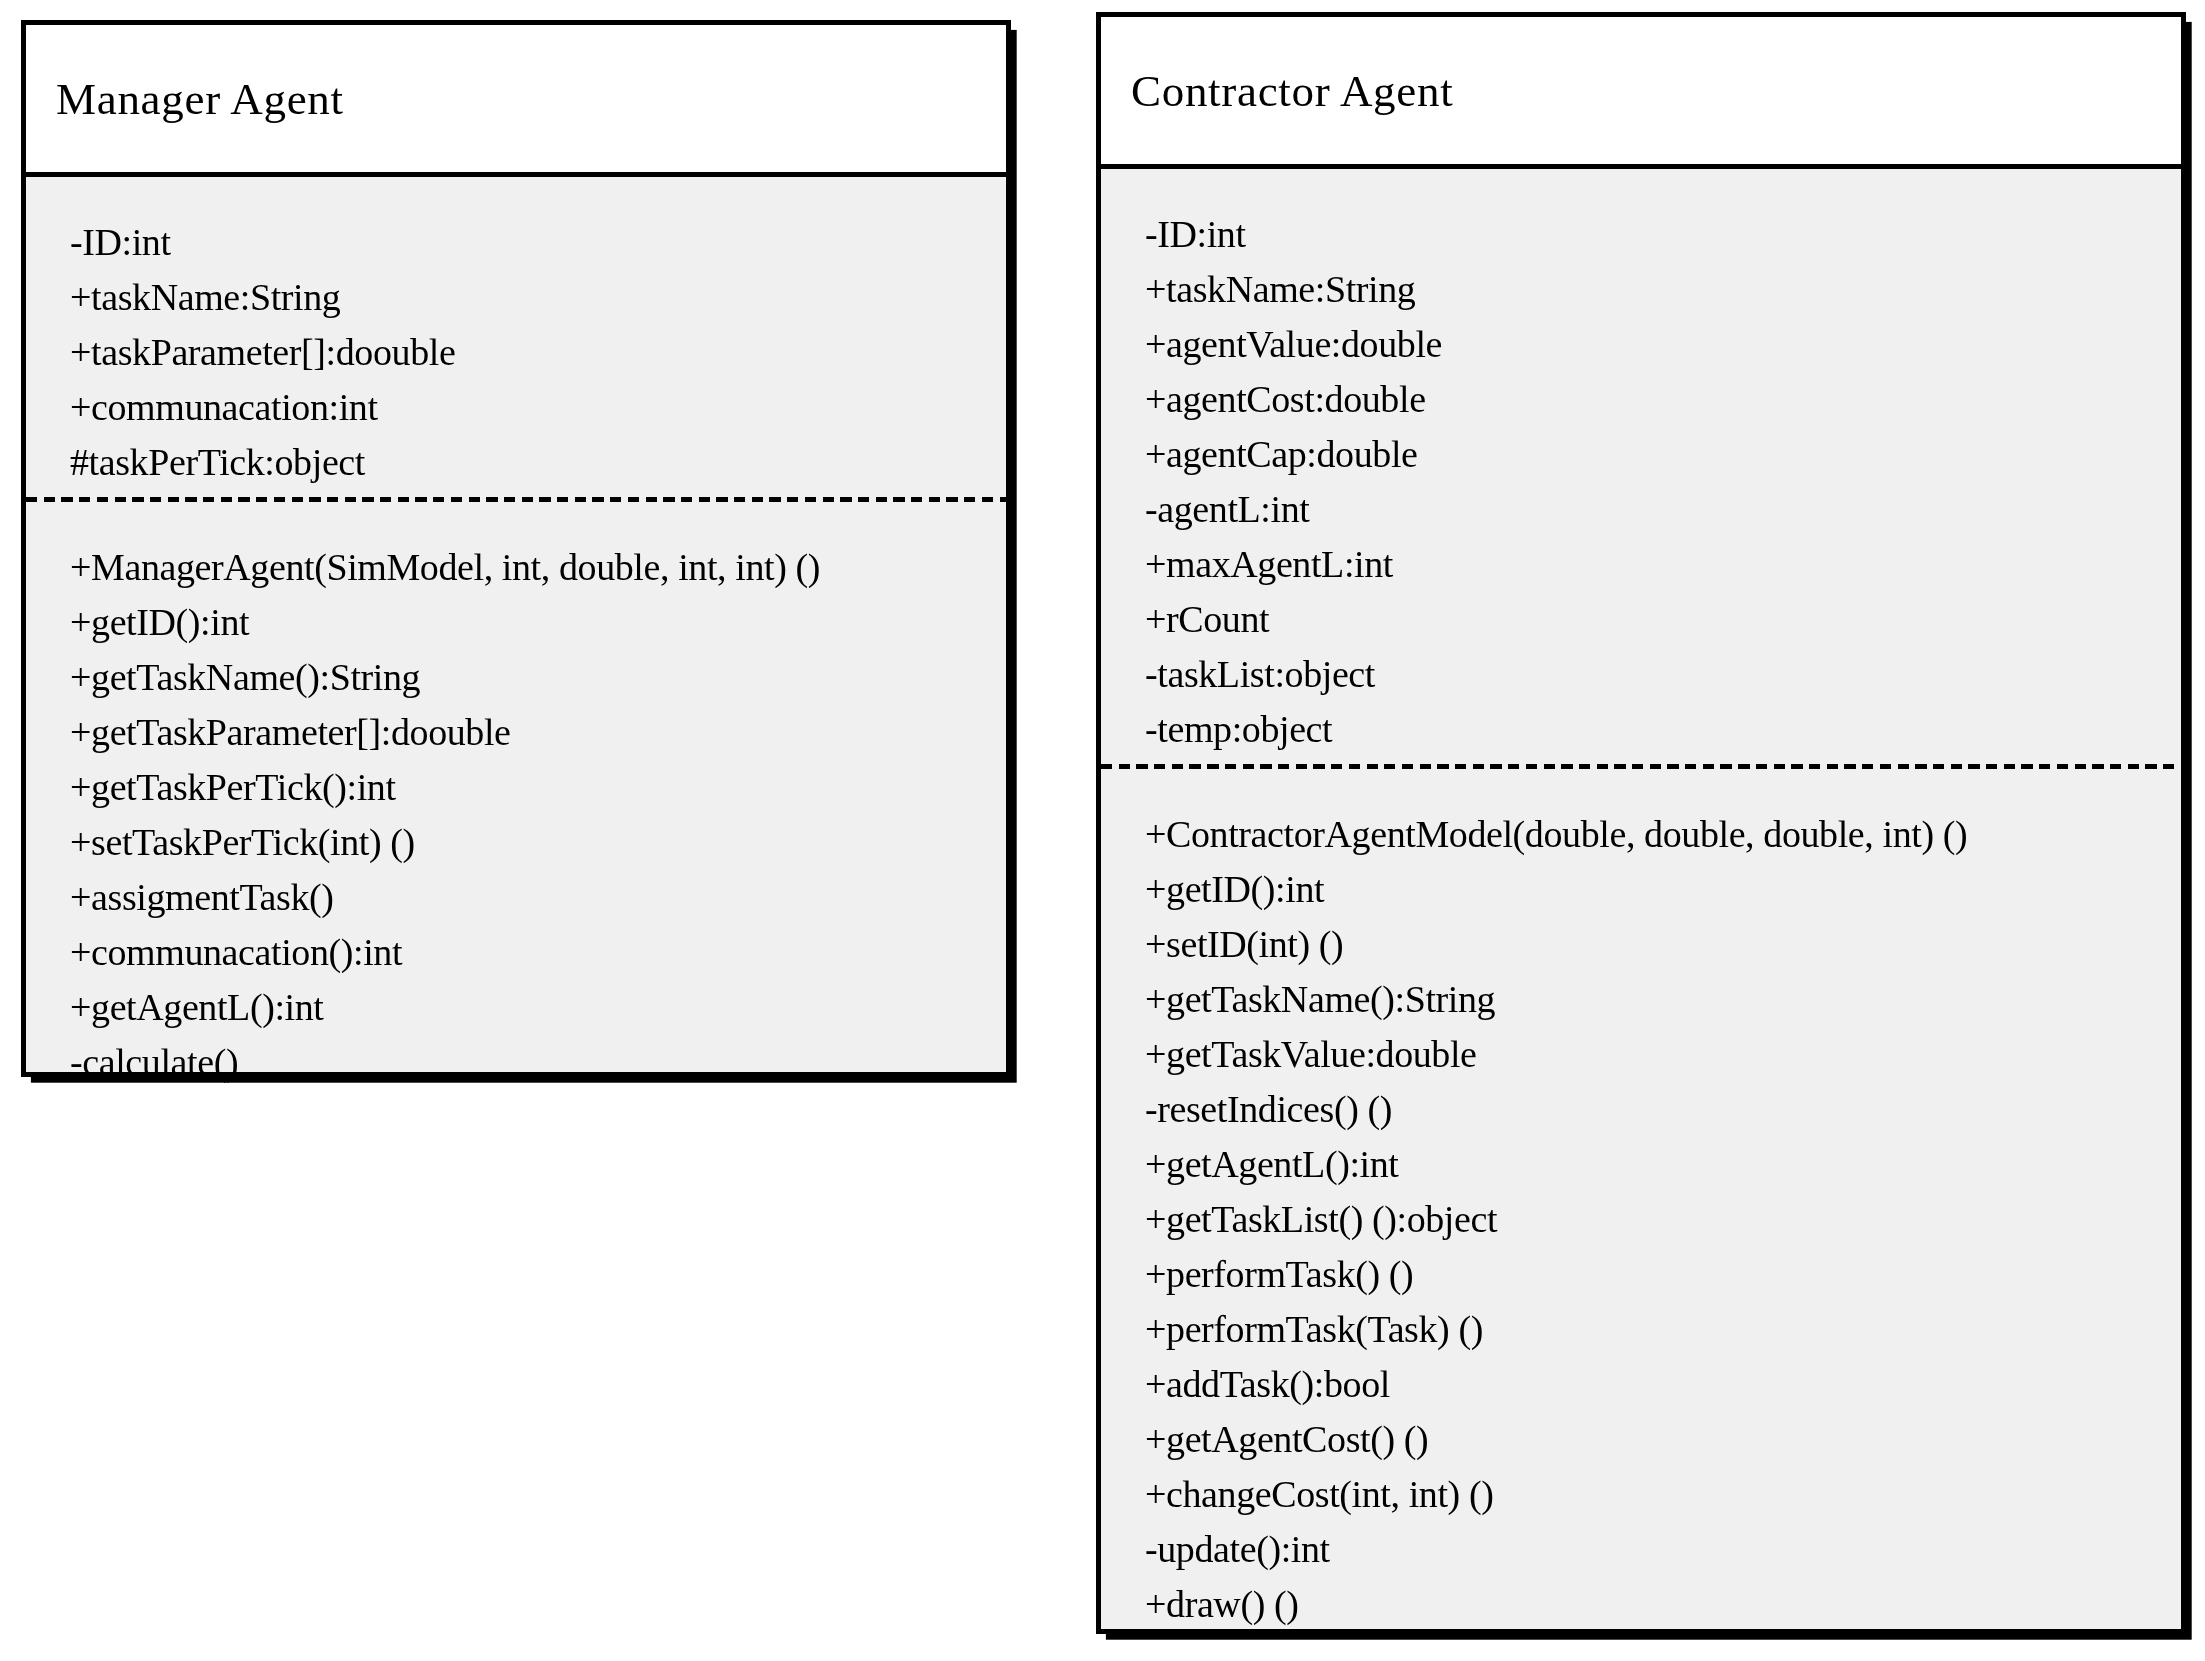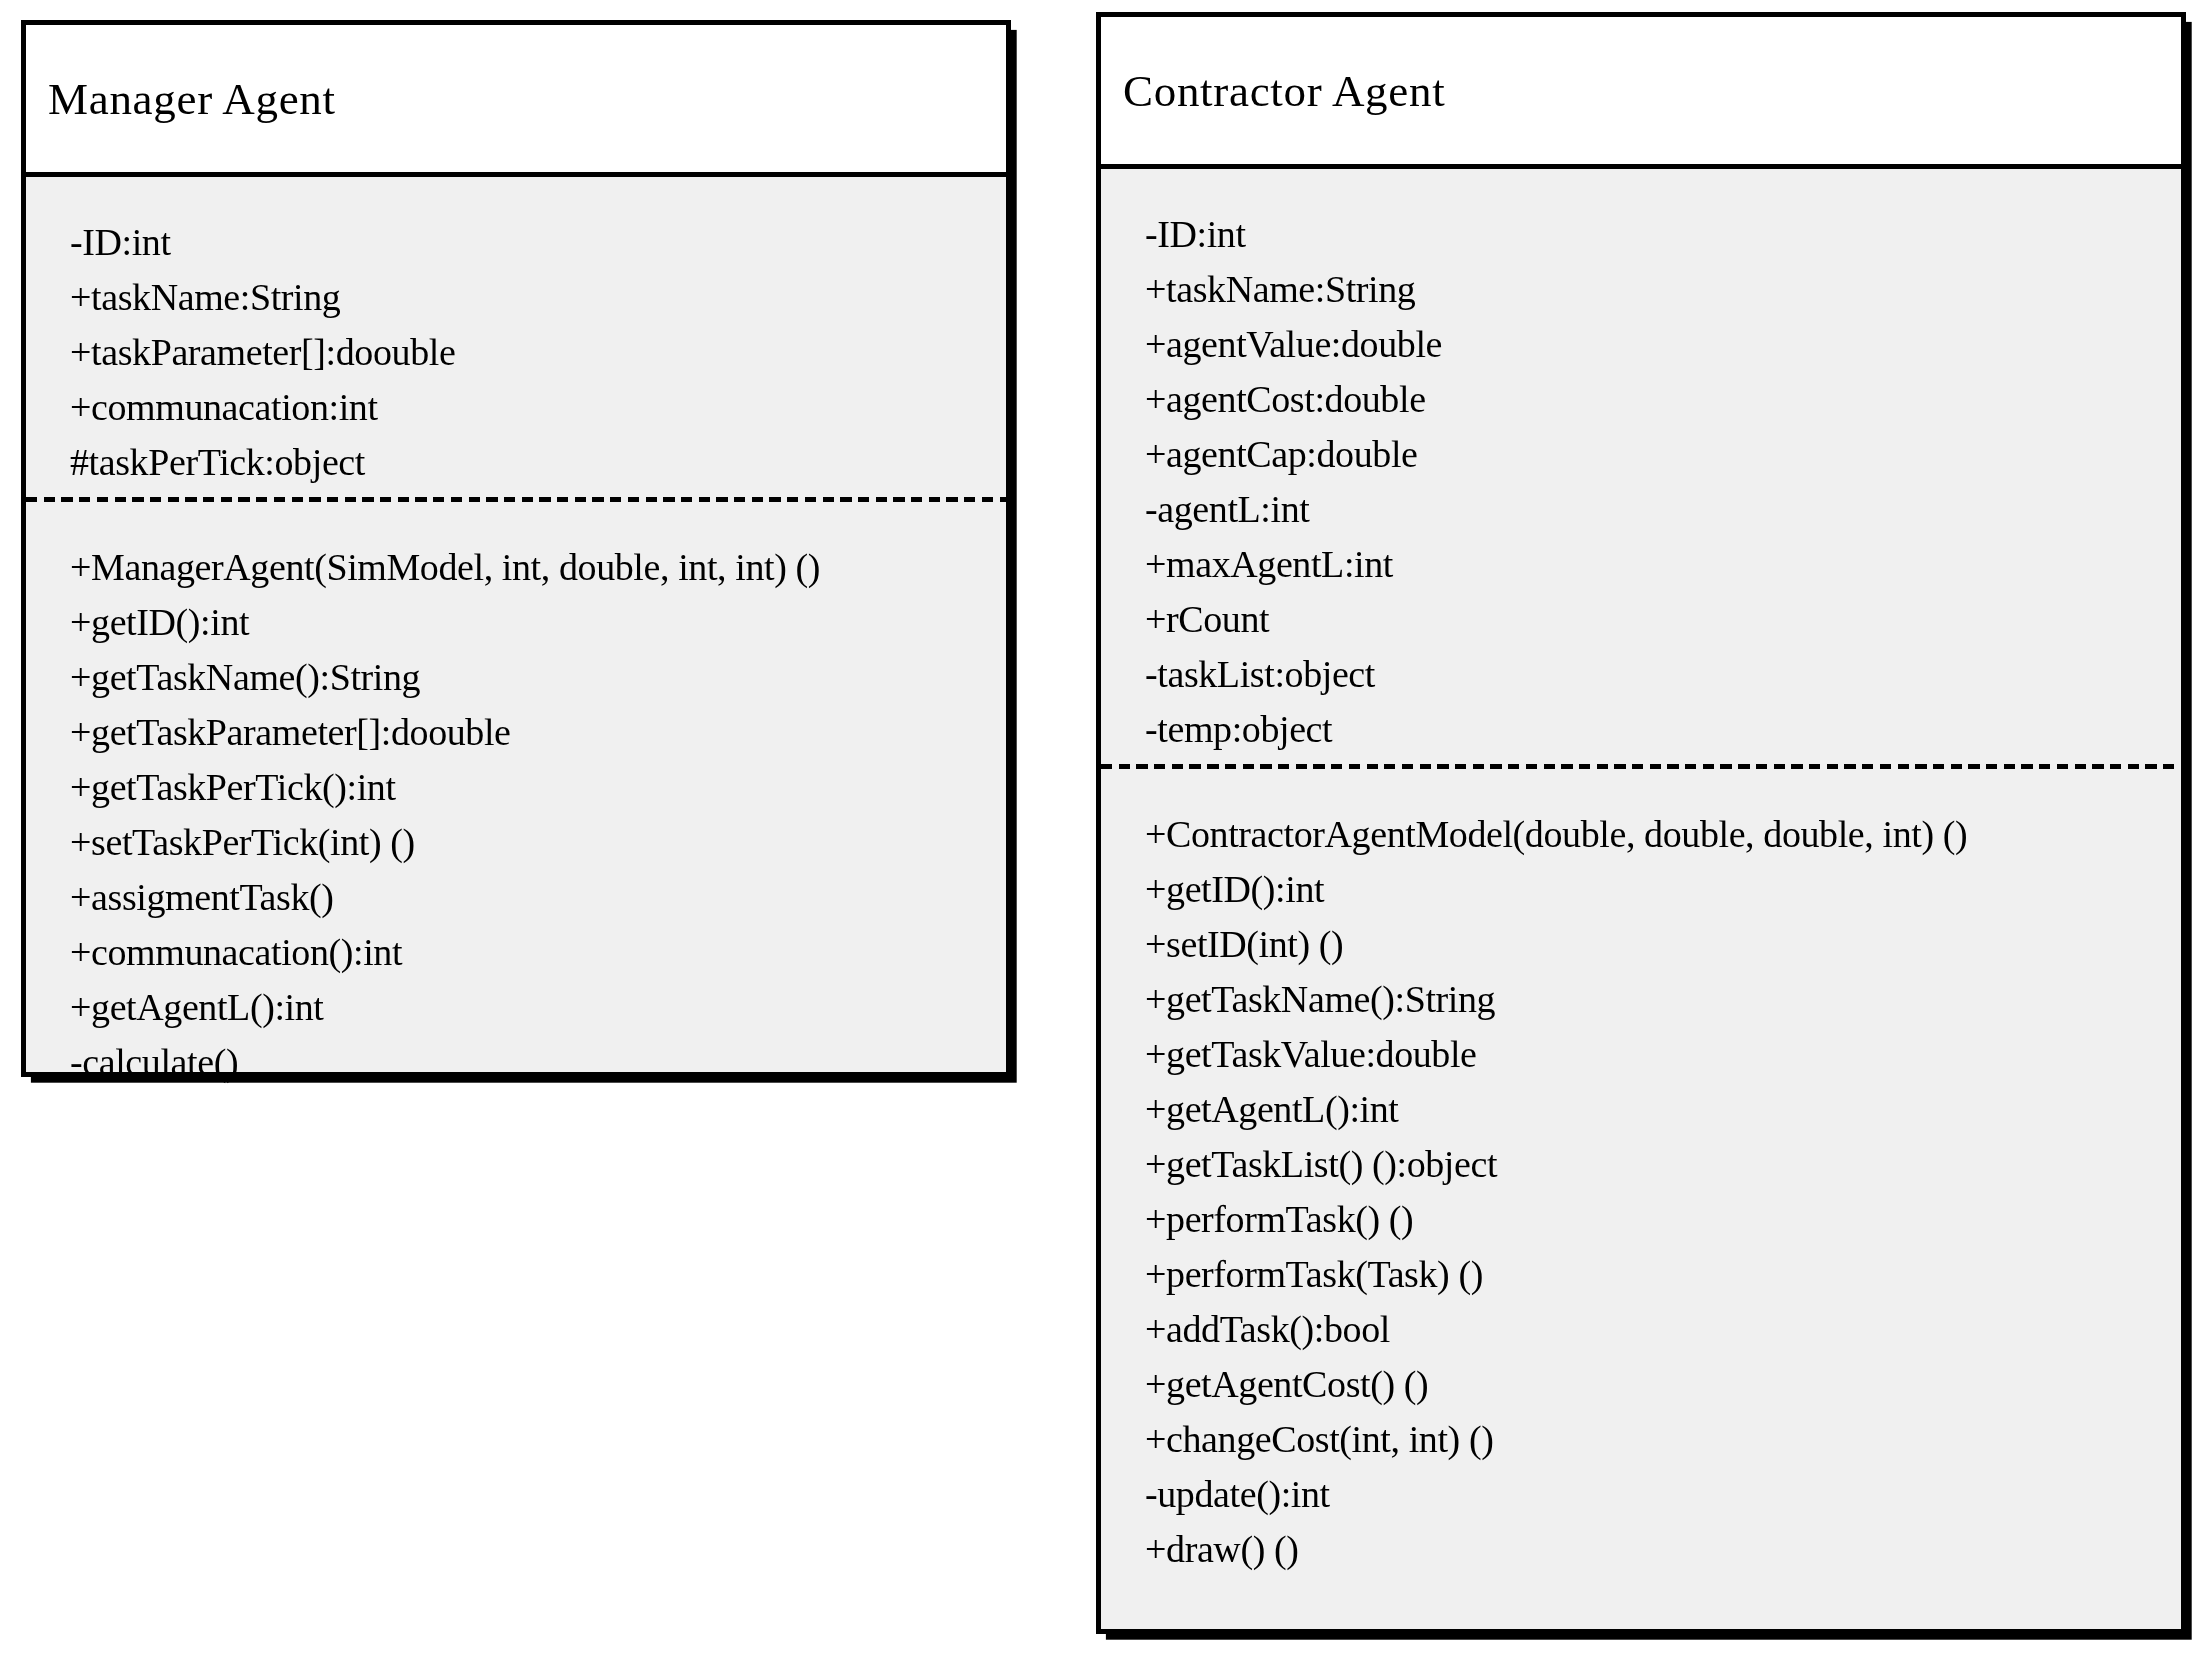--- a/index.html
+++ b/index.html
@@ -20,21 +20,21 @@
     border: 5px solid #000000;
     background: #f0f0f0;
     box-shadow: 7.8px 7.8px 0 -2.1px #000000;
   }
   .uml-class .titlebar {
     background: #ffffff;
     height: 152px;
     border-bottom: 5.7px solid #000000;
     display: flex;
     align-items: center;
-    padding-left: 22px;
+    padding-left: 30px;
     font-size: 45px;
     letter-spacing: 0.7px;
     white-space: nowrap;
   }
   .uml-class ul {
     list-style: none;
     padding: 10px 7px 7px 44px;
     font-size: 38px;
     letter-spacing: -0.4px;
     margin-top: 28px;
@@ -98,20 +98,21 @@
           <li>-taskList:object</li>
           <li>-temp:object</li>
         </ul>
       <div class="divider"></div>
       <ul>
           <li>+ContractorAgentModel(double, double, double, int) ()</li>
           <li>+getID():int</li>
           <li>+setID(int) ()</li>
           <li>+getTaskName():String</li>
           <li>+getTaskValue:double</li>
+          <li>-resetIndices() ()</li>
           <li>+getAgentL():int</li>
           <li>+getTaskList() ():object</li>
           <li>+performTask() ()</li>
           <li>+performTask(Task) ()</li>
           <li>+addTask():bool</li>
           <li>+getAgentCost() ()</li>
           <li>+changeCost(int, int) ()</li>
           <li>-update():int</li>
           <li>+draw() ()</li>
         </ul>

